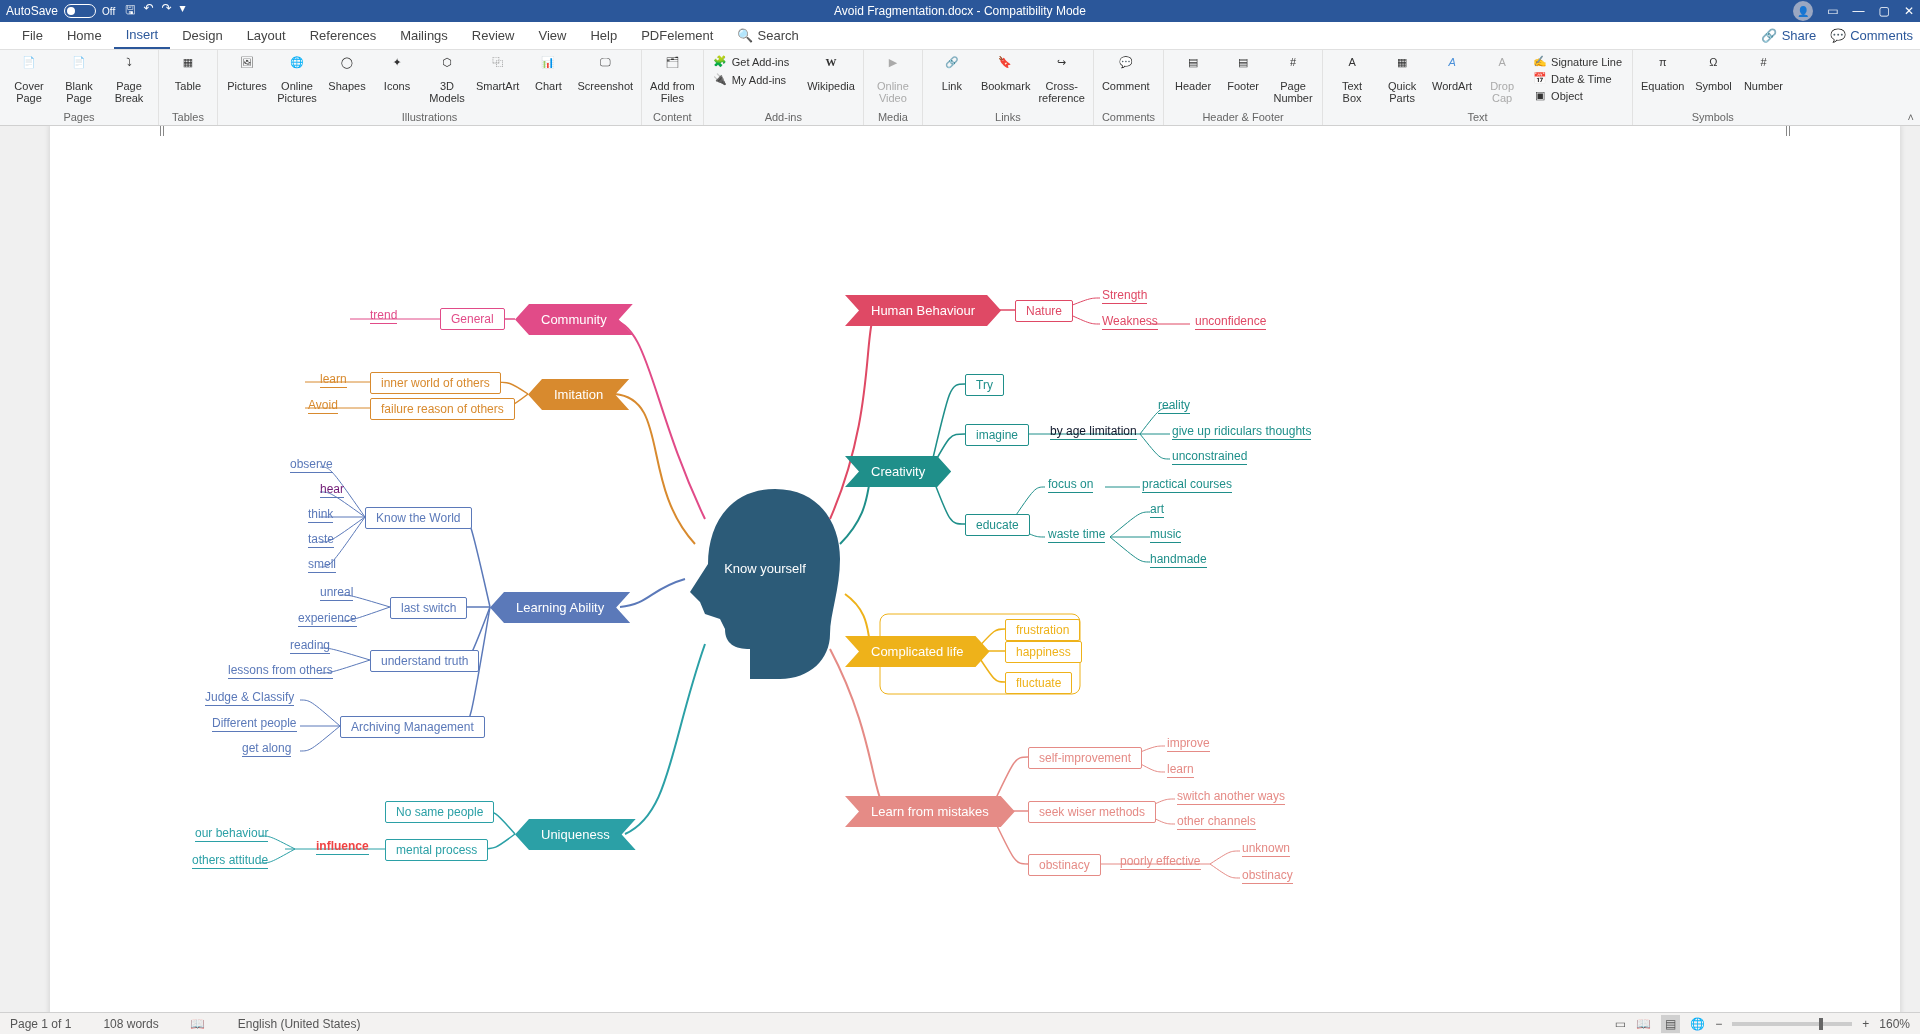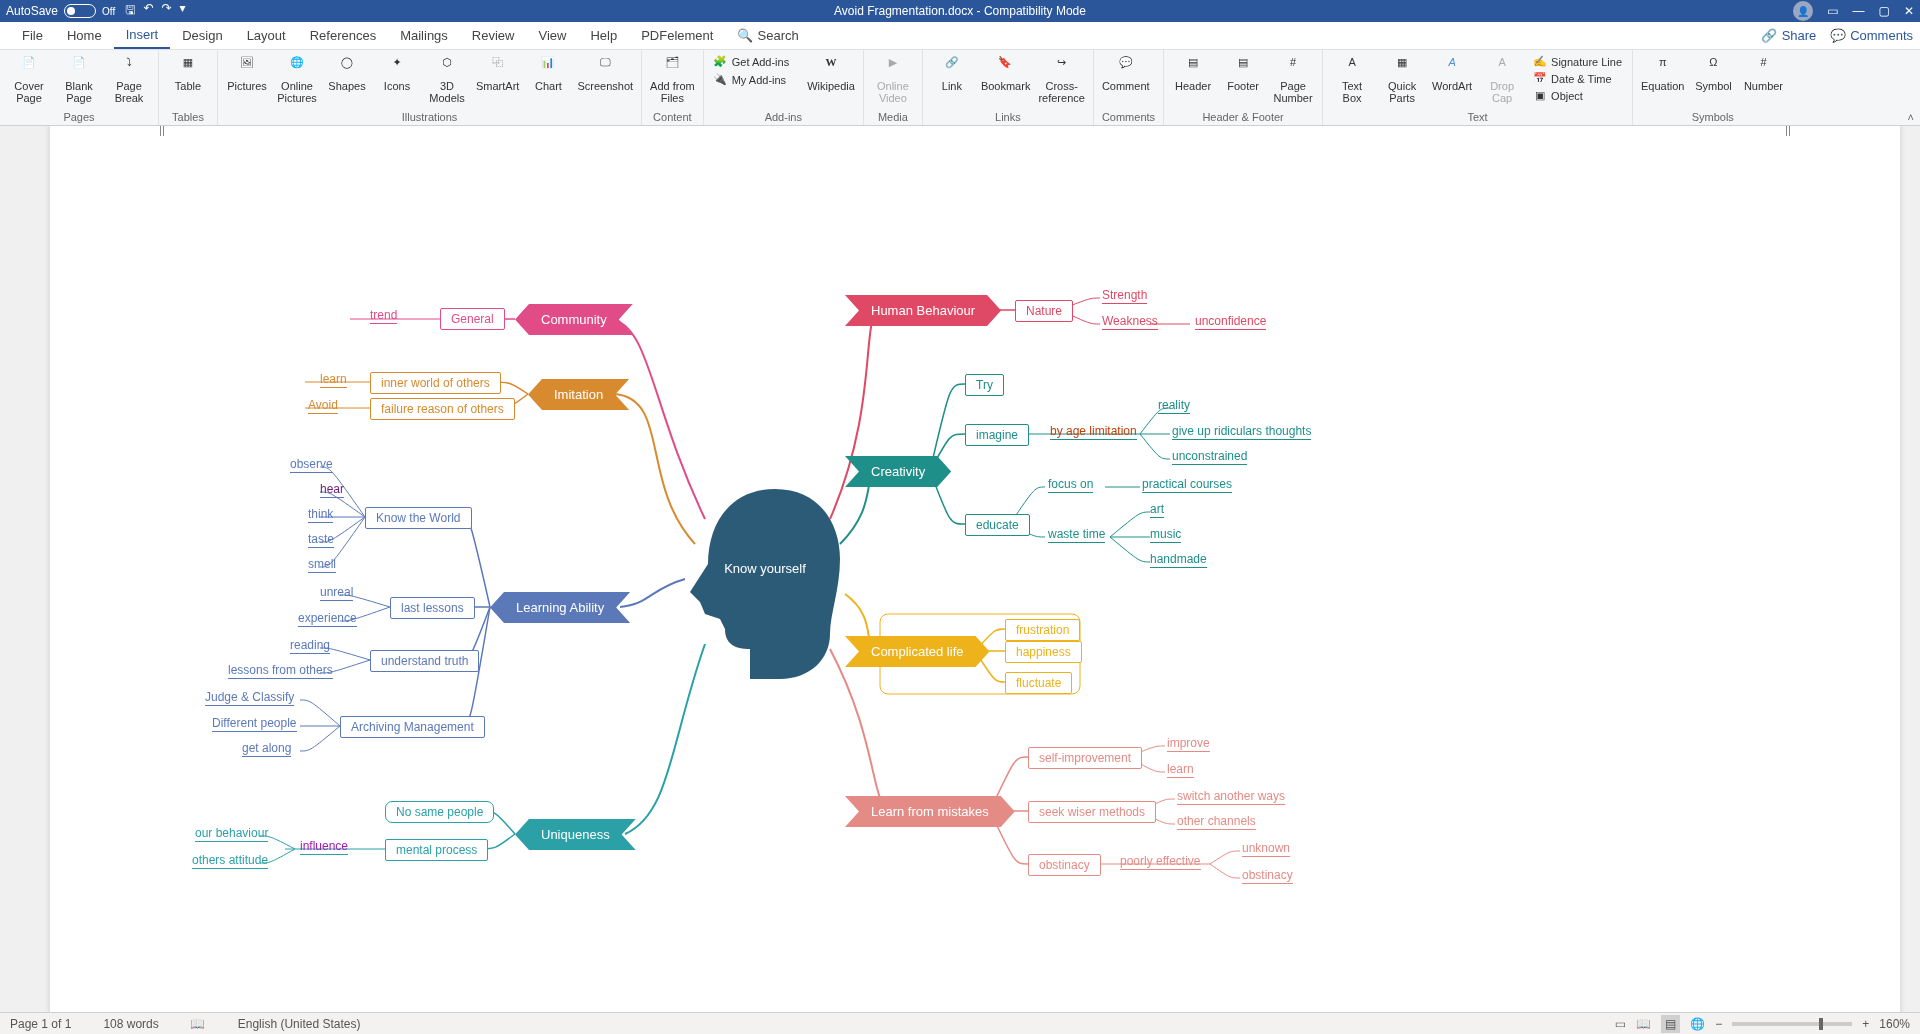--- a/index.html
+++ b/index.html
@@ -406,48 +406,48 @@
       <div class="leaf" style="border-color:#d88a2e;color:#d88a2e;left:270px;top:248px;">learn</div>
       <div class="leaf" style="border-color:#d88a2e;color:#d88a2e;left:258px;top:274px;">Avoid</div>
 
       <div class="hex left" style="background:#5b79b9;left:440px;top:468px;">Learning Ability</div>
       <div class="box" style="border-color:#5b79b9;color:#5b79b9;left:315px;top:383px;">Know the World</div>
       <div class="leaf" style="border-color:#5b79b9;color:#5b79b9;left:240px;top:333px;">observe</div>
       <div class="leaf" style="border-color:#5b79b9;color:#701a75;left:270px;top:358px;">hear</div>
       <div class="leaf" style="border-color:#5b79b9;color:#5b79b9;left:258px;top:383px;">think</div>
       <div class="leaf" style="border-color:#5b79b9;color:#5b79b9;left:258px;top:408px;">taste</div>
       <div class="leaf" style="border-color:#5b79b9;color:#5b79b9;left:258px;top:433px;">smell</div>
-      <div class="box" style="border-color:#5b79b9;color:#5b79b9;left:340px;top:473px;">last lessons</div>
+      <div class="box" style="border-color:#5b79b9;color:#5b79b9;left:340px;top:473px;">last switch</div>
       <div class="leaf" style="border-color:#5b79b9;color:#5b79b9;left:270px;top:461px;">unreal</div>
       <div class="leaf" style="border-color:#5b79b9;color:#5b79b9;left:248px;top:487px;">experience</div>
       <div class="box" style="border-color:#5b79b9;color:#5b79b9;left:320px;top:526px;">understand truth</div>
       <div class="leaf" style="border-color:#5b79b9;color:#5b79b9;left:240px;top:514px;">reading</div>
       <div class="leaf" style="border-color:#5b79b9;color:#5b79b9;left:178px;top:539px;">lessons from others</div>
       <div class="box" style="border-color:#5b79b9;color:#5b79b9;left:290px;top:592px;">Archiving Management</div>
       <div class="leaf" style="border-color:#5b79b9;color:#5b79b9;left:155px;top:566px;">Judge &amp; Classify</div>
       <div class="leaf" style="border-color:#5b79b9;color:#5b79b9;left:162px;top:592px;">Different people</div>
       <div class="leaf" style="border-color:#5b79b9;color:#5b79b9;left:192px;top:617px;">get along</div>
 
       <div class="hex left" style="background:#2ba0a6;left:465px;top:695px;">Uniqueness</div>
-      <div class="box" style="border-color:#2ba0a6;color:#2ba0a6;left:335px;top:677px;border-radius:7px;">No same people</div>
+      <div class="box" style="border-color:#2ba0a6;color:#2ba0a6;left:335px;top:677px;">No same people</div>
       <div class="box" style="border-color:#2ba0a6;color:#2ba0a6;left:335px;top:715px;">mental process</div>
-      <div class="leaf" style="border-color:#2ba0a6;color:#a21caf;left:250px;top:715px;">influence</div>
+      <div class="leaf" style="border-color:#2ba0a6;color:#ef4444;left:266px;top:715px;font-weight:bold;">influence</div>
       <div class="leaf" style="border-color:#2ba0a6;color:#2ba0a6;left:145px;top:702px;">our behaviour</div>
       <div class="leaf" style="border-color:#2ba0a6;color:#2ba0a6;left:142px;top:729px;">others attitude</div>
 
       <div class="hex right" style="background:#df4965;left:795px;top:171px;">Human Behaviour</div>
       <div class="box" style="border-color:#df4965;color:#df4965;left:965px;top:176px;">Nature</div>
       <div class="leaf" style="border-color:#df4965;color:#df4965;left:1052px;top:164px;">Strength</div>
       <div class="leaf" style="border-color:#df4965;color:#df4965;left:1052px;top:190px;">Weakness</div>
       <div class="leaf" style="border-color:#df4965;color:#df4965;left:1145px;top:190px;">unconfidence</div>
 
       <div class="hex right" style="background:#1f8f8a;left:795px;top:332px;">Creativity</div>
       <div class="box" style="border-color:#1f8f8a;color:#1f8f8a;left:915px;top:250px;">Try</div>
       <div class="box" style="border-color:#1f8f8a;color:#1f8f8a;left:915px;top:300px;">imagine</div>
-      <div class="leaf" style="border-color:#1f8f8a;color:#c2410c;left:1000px;top:300px;">by age limitation</div>
+      <div class="leaf" style="border-color:#1f8f8a;color:#0f172a;left:1000px;top:300px;">by age limitation</div>
       <div class="leaf" style="border-color:#1f8f8a;color:#1f8f8a;left:1108px;top:274px;">reality</div>
       <div class="leaf" style="border-color:#1f8f8a;color:#1f8f8a;left:1122px;top:300px;">give up ridiculars thoughts</div>
       <div class="leaf" style="border-color:#1f8f8a;color:#1f8f8a;left:1122px;top:325px;">unconstrained</div>
       <div class="box" style="border-color:#1f8f8a;color:#1f8f8a;left:915px;top:390px;">educate</div>
       <div class="leaf" style="border-color:#1f8f8a;color:#1f8f8a;left:998px;top:353px;">focus on</div>
       <div class="leaf" style="border-color:#1f8f8a;color:#1f8f8a;left:1092px;top:353px;">practical courses</div>
       <div class="leaf" style="border-color:#1f8f8a;color:#1f8f8a;left:998px;top:403px;">waste time</div>
       <div class="leaf" style="border-color:#1f8f8a;color:#1f8f8a;left:1100px;top:378px;">art</div>
       <div class="leaf" style="border-color:#1f8f8a;color:#1f8f8a;left:1100px;top:403px;">music</div>
       <div class="leaf" style="border-color:#1f8f8a;color:#1f8f8a;left:1100px;top:428px;">handmade</div>

